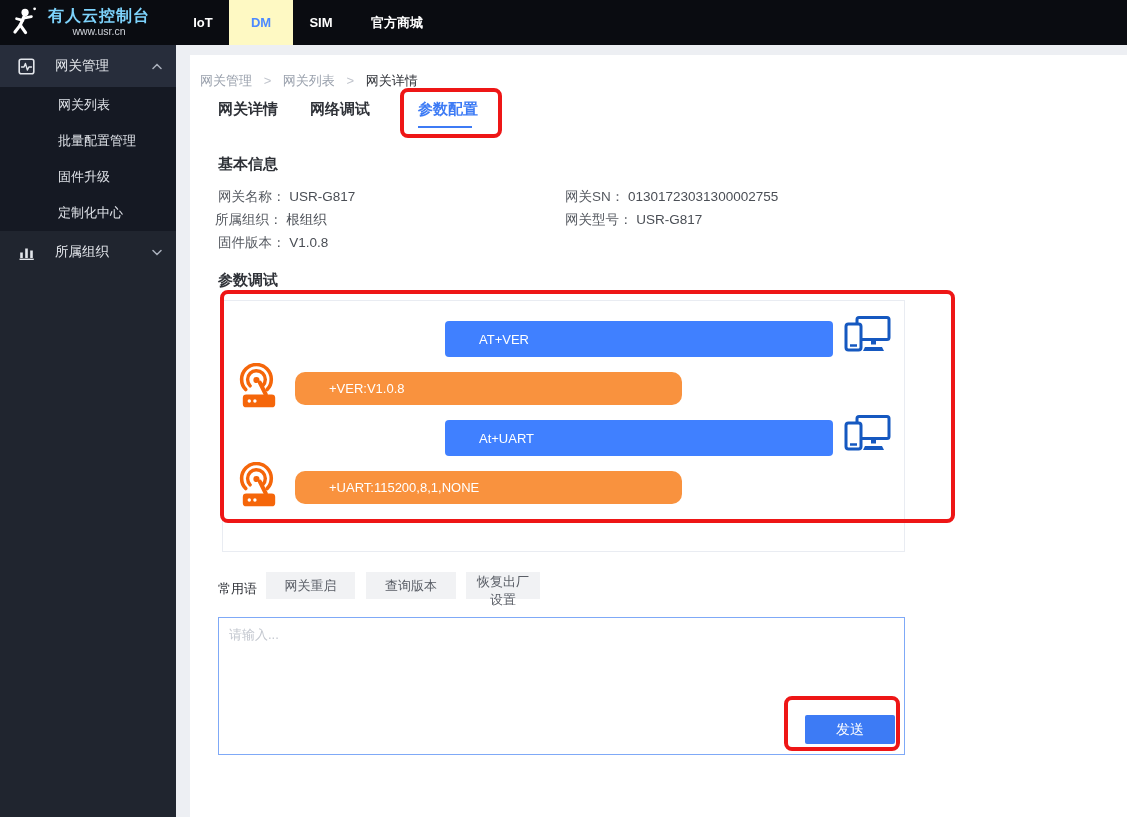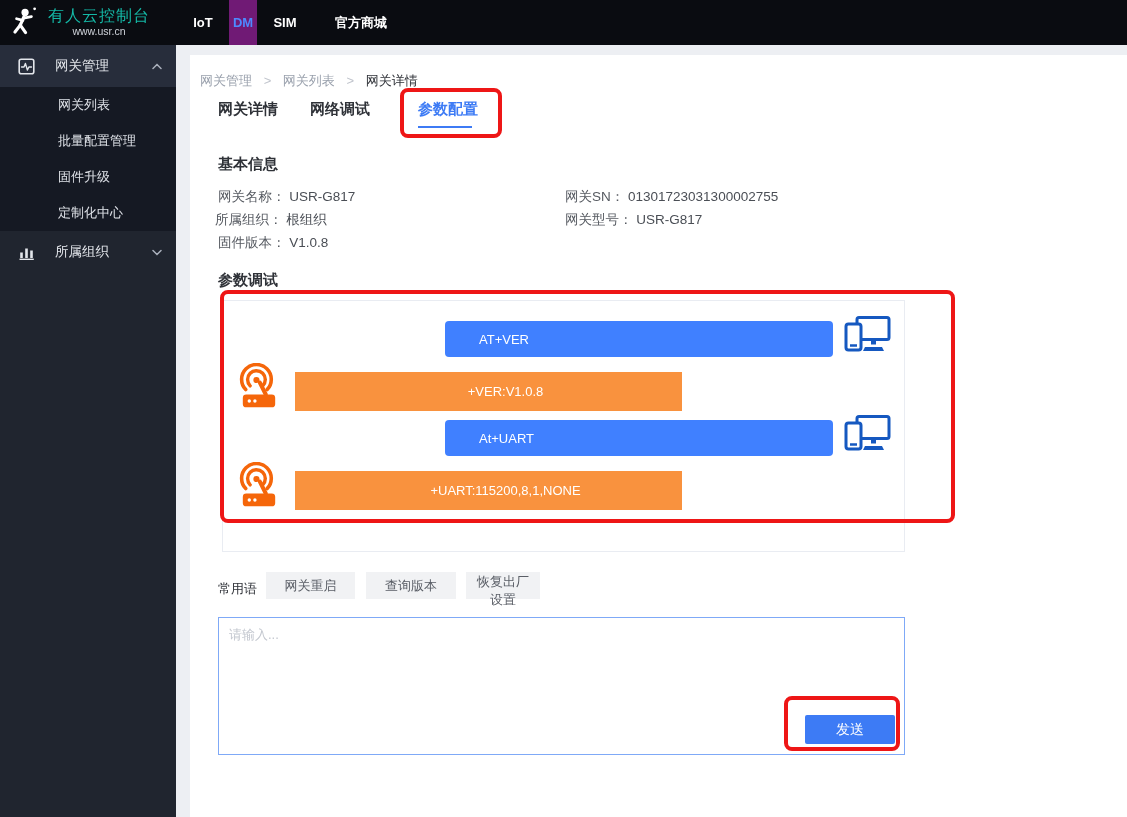--- a/index.html
+++ b/index.html
@@ -4,27 +4,27 @@
 <style>
   html,body{margin:0;padding:0;background:#fff;}
   .page{position:relative;width:1127px;height:817px;overflow:hidden;
         font-family:"Liberation Sans","DejaVu Sans",sans-serif;background:#fff;}
 
   
   .hdr{position:absolute;left:0;top:0;width:1127px;height:45px;background:#0a0c11;}
   .brand{position:absolute;left:8px;top:0;height:45px;display:flex;align-items:center;}
   .brand-logo{width:32px;height:34px;margin-right:8px;}
   .brand-txt{display:flex;flex-direction:column;align-items:center;line-height:1.1;}
-  .brand-title{color:#14b8a6;font-size:16px;font-weight:normal;letter-spacing:1px;}
+  .brand-title{color:#7dd3fc;font-size:16px;font-weight:bold;letter-spacing:1px;}
   .brand-sub{color:#cfd3da;font-size:10.5px;margin-top:1px;}
   .nav{position:absolute;left:177px;top:0;height:45px;display:flex;}
   .nav-item{height:45px;display:flex;align-items:center;justify-content:center;
             color:#fff;font-size:13px;font-weight:bold;cursor:pointer;}
   .nav-iot{width:52px;}
-  .nav-dm{width:28px;background:#701a75;color:#4d8aff;}
+  .nav-dm{width:64px;background:#fef9c3;color:#4d8aff;}
   .nav-sim{width:56px;}
   .nav-shop{width:96px;}
 
   
   .sidebar{position:absolute;left:0;top:45px;width:176px;height:772px;background:#20252f;
            color:#e3e6eb;font-size:13.5px;}
   .grp-head{height:42px;display:flex;align-items:center;padding:0 14px 0 18px;cursor:pointer;}
   .grp-head.active{background:#272d3b;}
   .grp-icon{width:17px;height:17px;margin-right:20px;flex:0 0 auto;}
   .grp-label{flex:1;}
@@ -52,21 +52,21 @@
 
   .sec-title{position:absolute;font-size:15px;font-weight:bold;color:#2f3238;}
   .info-row{position:absolute;font-size:13.5px;color:#4a4e55;}
   .info-label{color:#565a61;}
 
   .chat-panel{position:absolute;left:32px;top:245px;width:681px;height:250px;
               border:1px solid #e9ecf2;background:#fff;}
   .bubble{position:absolute;color:#fff;font-size:13px;display:flex;align-items:center;
           padding-left:34px;box-sizing:border-box;}
   .bubble-blue{background:#4080ff;border-radius:4px;width:388px;height:36px;}
-  .bubble-orange{background:#f9923e;border-radius:0;width:387px;height:39px;justify-content:center;}
+  .bubble-orange{background:#f9923e;border-radius:10px;width:387px;height:33px;}
   .msg-icon{position:absolute;}
 
   .quick-label{position:absolute;left:28px;top:525px;font-size:13px;color:#2f3238;}
   .quick-btn{position:absolute;top:517px;height:27px;background:#f1f2f4;border:none;
              color:#5a5e66;font-size:13px;cursor:pointer;font-family:inherit;}
 
   .cmd-input{position:absolute;left:28px;top:562px;width:687px;height:138px;box-sizing:border-box;
              border:1px solid #7fa9f7;resize:none;outline:none;font-family:inherit;
              font-size:13px;color:#333;padding:8px 10px;}
   .cmd-input::placeholder{color:#c3c7cf;}

